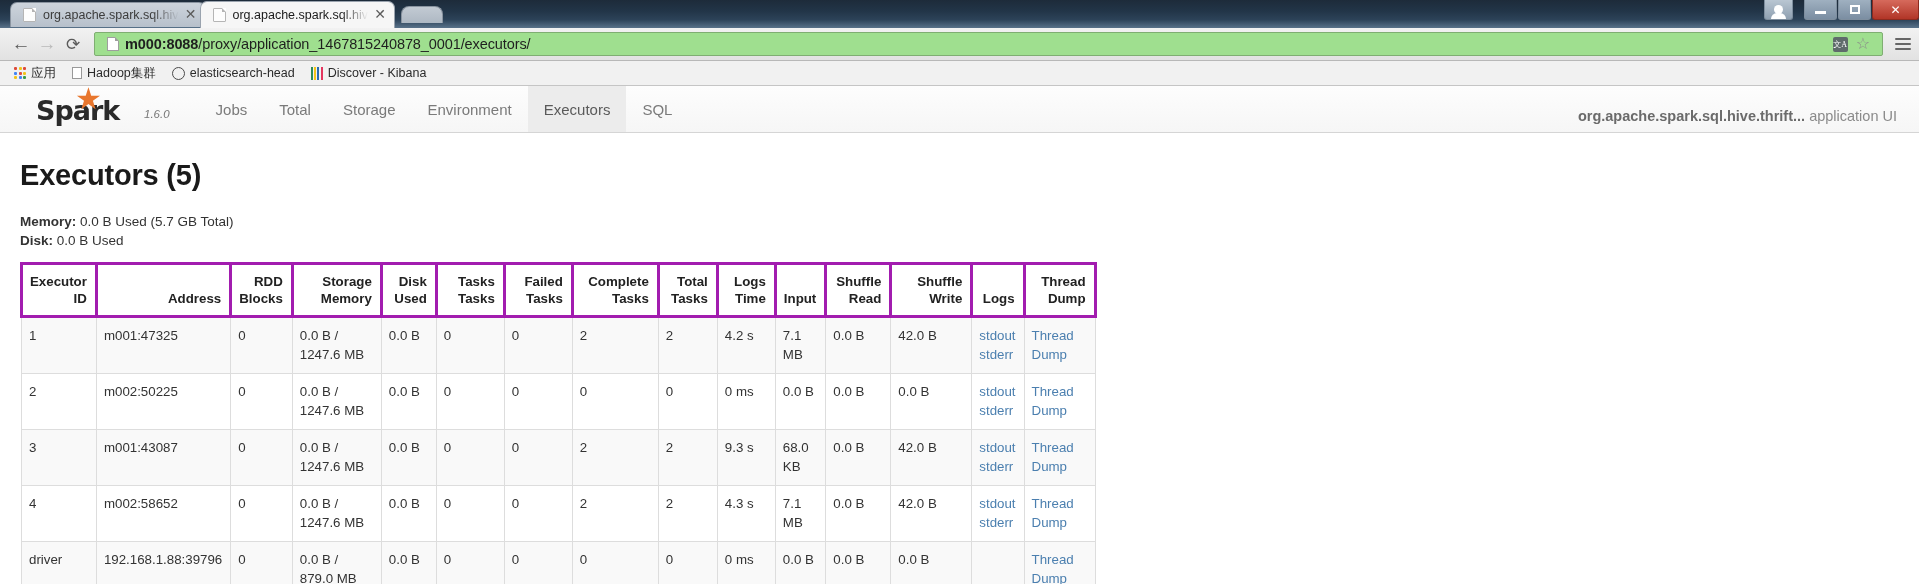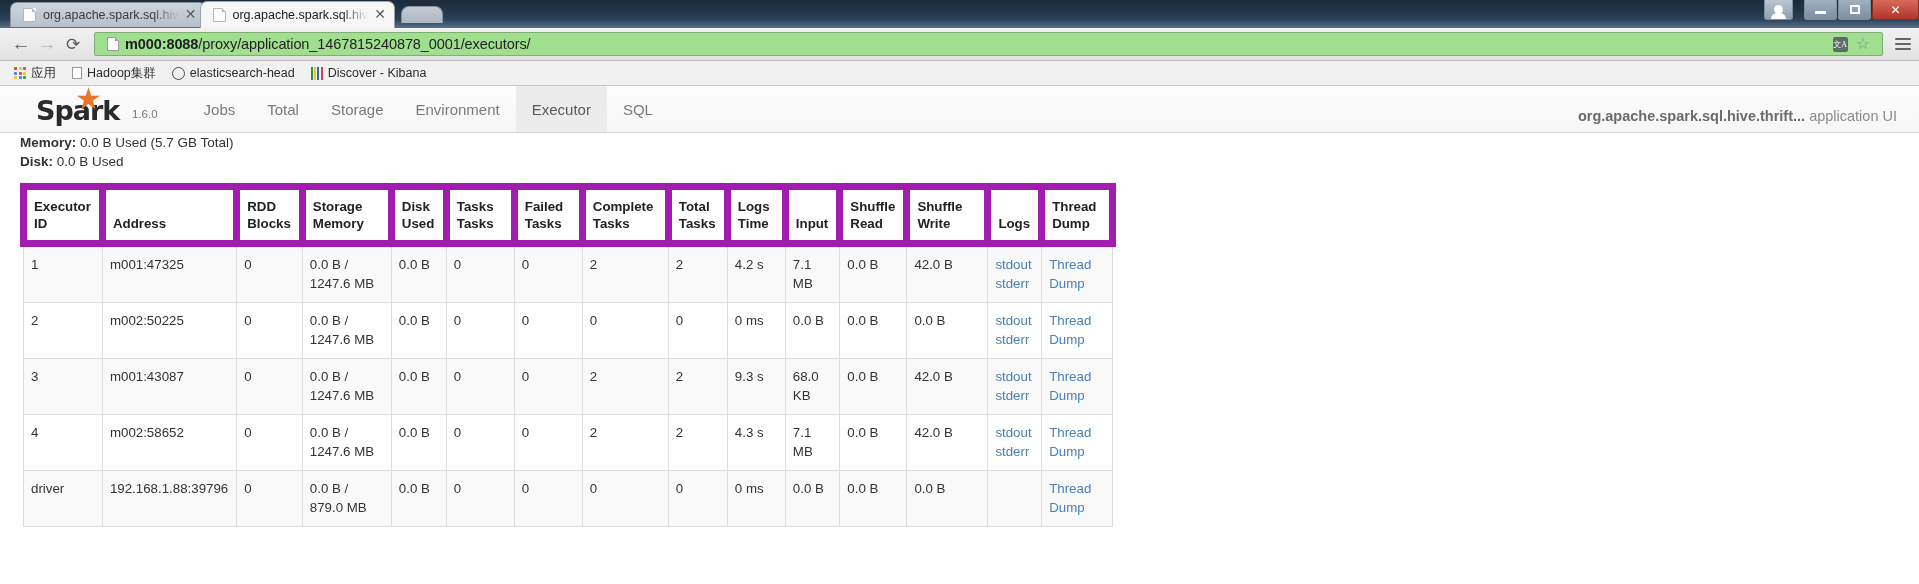--- a/index.html
+++ b/index.html
@@ -231,21 +231,21 @@
     position:absolute; left:0; bottom:0;
     font-family: "DejaVu Sans", sans-serif;
     font-size: 27px; font-weight: 700;
     color: #2a2a2a;
     letter-spacing: -1px;
   }
   .spark-star {
     position:absolute; left:39px; top:-2px;
     color:#e8762d; font-size: 30px; line-height:1;
   }
-  .spark-ver { font-size: 11.5px; color:#777; padding-bottom: 6px; margin-left: 4px;}
+  .spark-ver { font-size: 11.5px; color:#777; padding-bottom: 6px; margin-left: 16px; font-style: italic;}
   .spark-tabs { display:flex; align-items:stretch; margin-left: 30px; }
   .spark-tab {
     display:flex; align-items:center;
     padding: 0 16px;
     font-size: 15px;
     color: #7a7a7a;
     white-space: nowrap;
   }
   .spark-tab.active { background: #ececec; color: #5a5a5a; }
   .app-title {
@@ -265,25 +265,25 @@
   .summary { font-size: 13.5px; color:#333; line-height: 19px; margin-bottom: 12px;}
   .summary b { font-weight: 700; }
 
   table.exec {
     border-collapse: collapse;
     border: 1px solid #dddddd;
     font-size: 13.3px;
     color: #333;
   }
   table.exec th {
-    text-align: left;
+    text-align: right;
     vertical-align: bottom;
     font-weight: 700;
     padding: 8px 8px 8px 7px;
-    border: 7px solid #a21caf;
+    border: 3px solid #a21caf;
     background: #ffffff;
     color: #222;
     line-height: 17px;
   }
   table.exec td {
     vertical-align: top;
     padding: 8px 8px 9px 7px;
     border: 1px solid #dddddd;
     line-height: 19px;
     color: #333;
@@ -406,30 +406,31 @@
           <span class="spark-star">★</span>
         </div>
         <span class="spark-ver">1.6.0</span>
       </div>
 
       <div class="spark-tabs">
         <div class="spark-tab">Jobs</div>
         <div class="spark-tab">Total</div>
         <div class="spark-tab">Storage</div>
         <div class="spark-tab">Environment</div>
-        <div class="spark-tab active">Executor</div>
+        <div class="spark-tab active">Executors</div>
         <div class="spark-tab">SQL</div>
       </div>
 
       <div class="app-title">
         <b>org.apache.spark.sql.hive.thrift...</b><span> application UI</span>
       </div>
     </div>
 
     <div class="content">
+      <h1 class="page-h">Executors (5)</h1>
 
       <div class="summary">
         <div>
           <b>Memory:</b><span> 0.0 B Used (5.7 GB Total)</span>
         </div>
         <div>
           <b>Disk:</b><span> 0.0 B Used</span>
         </div>
       </div>
 

